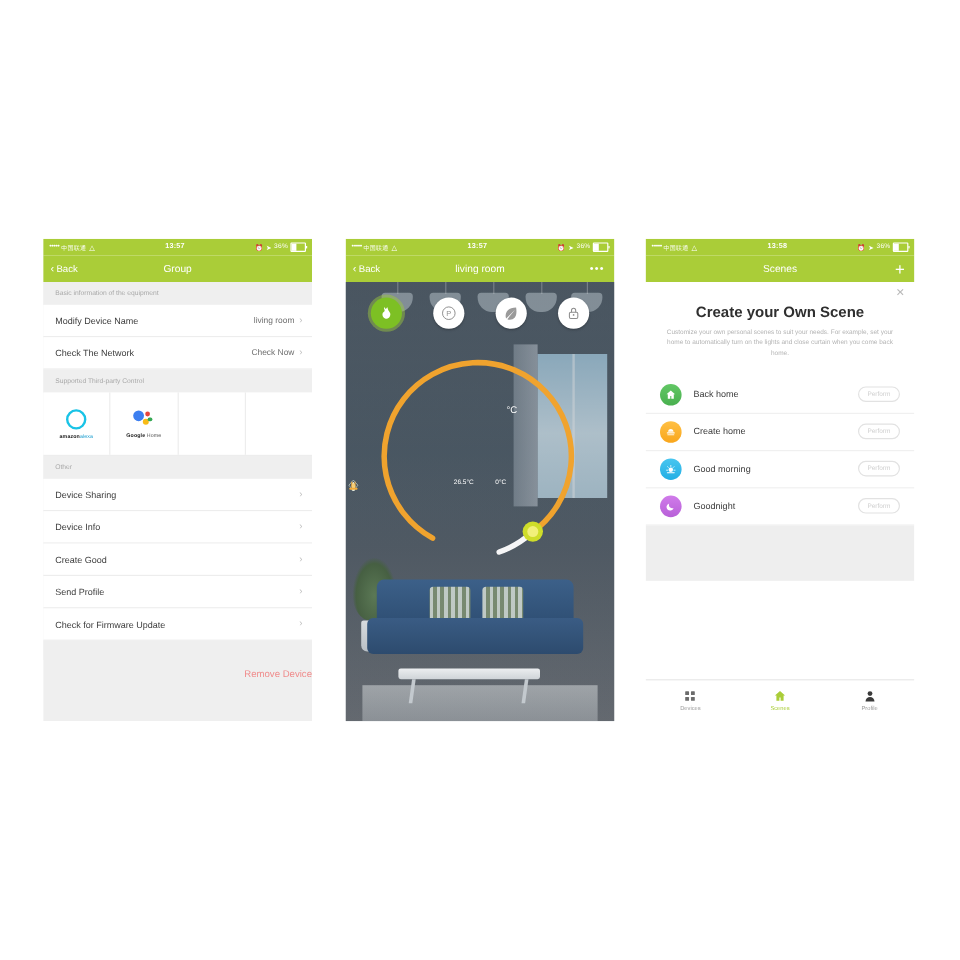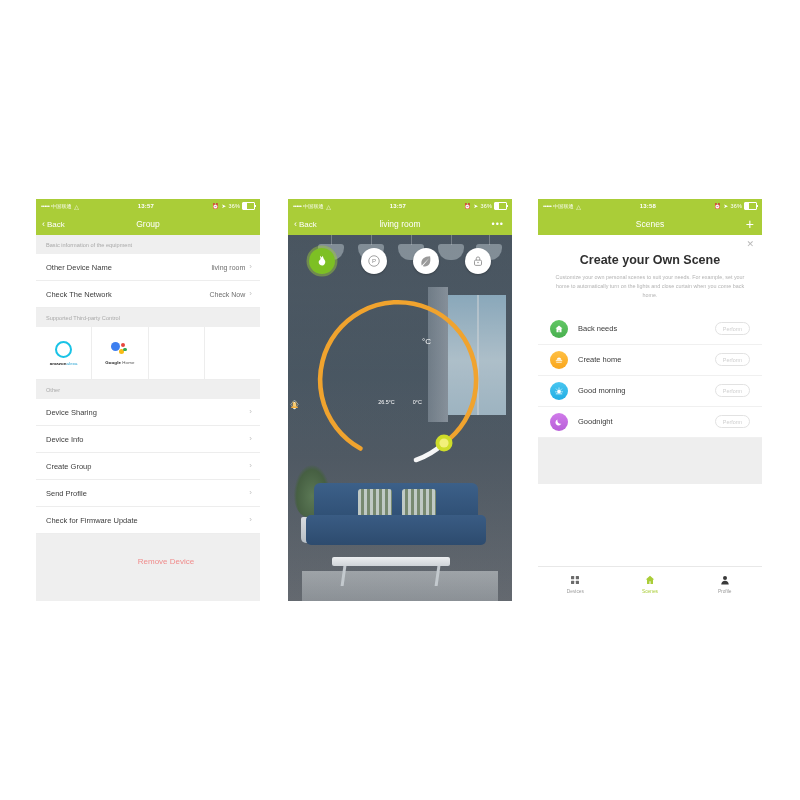--- a/index.html
+++ b/index.html
@@ -55,21 +55,21 @@
   .gh-icon{width:20px;height:16px;position:relative;}
   .gh-icon span{position:absolute;border-radius:50%;}
   .gd-blue{width:9px;height:9px;background:#3d7ff0;left:1px;top:1px;}
   .gd-red{width:4px;height:4px;background:#e8453c;left:11.5px;top:2px;}
   .gd-yellow{width:5.5px;height:5.5px;background:#f8bb16;left:9px;top:7.5px;}
   .gd-green{width:3.5px;height:3.5px;background:#35a853;left:13.5px;top:6.5px;}
   .tp-label{font-size:4.4px;color:#555;letter-spacing:.1px;}
   .tp-label b{font-weight:bold;color:#222;}
   .tp-label i{font-style:normal;color:#1f9fd0;}
   .gap{height:16px;background:#efefef;}
-  .danger{text-align:center;color:#f08c8c;font-size:8px;padding-top:7px;padding-left:36px;}
+  .danger{text-align:right;color:#f08c8c;font-size:8px;padding-top:7px;padding-left:36px;}
 
   
   .p2body{position:relative;height:366px;background:#3e4a55;overflow:hidden;}
   .room{position:absolute;inset:0;overflow:hidden;}
   .roombg{position:absolute;inset:0;
     background:
       linear-gradient(180deg, rgba(58,68,78,.55) 0%, rgba(58,68,78,.30) 45%, rgba(58,68,78,.18) 100%),
       linear-gradient(180deg,#5d6b77 0%,#51606c 38%,#57616b 60%,#6d7177 100%);}
   .window{position:absolute;right:6px;top:60px;width:58px;height:120px;
     background:linear-gradient(180deg,#9fc3d8,#cfe2ec 55%,#b8d2e0);opacity:.75;}
@@ -176,21 +176,21 @@
         <span>Back</span>
       </div>
       <div class="nav-title">Group</div>
     </div>
 
     <div class="p1body">
 
       <div class="sect-head">Basic information of the equipment</div>
 
       <div class="row">
-        <span class="lbl">Other Device Name</span>
+        <span class="lbl">Modify Device Name</span>
         <span class="val">living room</span>
         <span class="chev">›</span>
       </div>
       <div class="row">
         <span class="lbl">Check The Network</span>
         <span class="val">Check Now</span>
         <span class="chev">›</span>
       </div>
 
       <div class="sect-head">Supported Third-party Control</div>
@@ -221,21 +221,21 @@
 
       <div class="row">
         <span class="lbl">Device Sharing</span>
         <span class="chev">›</span>
       </div>
       <div class="row">
         <span class="lbl">Device Info</span>
         <span class="chev">›</span>
       </div>
       <div class="row">
-        <span class="lbl">Create Group</span>
+        <span class="lbl">Create Good</span>
         <span class="chev">›</span>
       </div>
       <div class="row">
         <span class="lbl">Send Profile</span>
         <span class="chev">›</span>
       </div>
       <div class="row">
         <span class="lbl">Check for Firmware Update</span>
         <span class="chev">›</span>
       </div>
@@ -408,21 +408,21 @@
       <div class="p3-desc">Customize your own personal scenes to suit your needs. For example, set your home to automatically turn on the lights and close curtain when you come back home.</div>
 
       <div class="scenes">
 
         <div class="scene-row">
           <div class="scene-ic sc-green">
             <svg viewBox="0 0 24 24">
                 <path d="M12 3.5L3.5 11H6v9h5v-5.5h2V20h5v-9h2.5z" fill="#ffffff"></path>
               </svg>
           </div>
-          <div class="scene-name">Back needs</div>
+          <div class="scene-name">Back home</div>
           <div class="perform">Perform</div>
         </div>
 
         <div class="scene-row">
           <div class="scene-ic sc-orange">
             <svg viewBox="0 0 24 24">
               <rect x="4" y="12.5" width="16" height="2.6" rx="1.3" fill="#ffffff"></rect>
               <path d="M6.5 11.5c0-3 2.4-5.5 5.5-5.5s5.5 2.5 5.5 5.5z" fill="#ffffff"></path>
               <rect x="5" y="16.5" width="14" height="2" rx="1" fill="#ffffff" opacity=".85"></rect>
             </svg>

